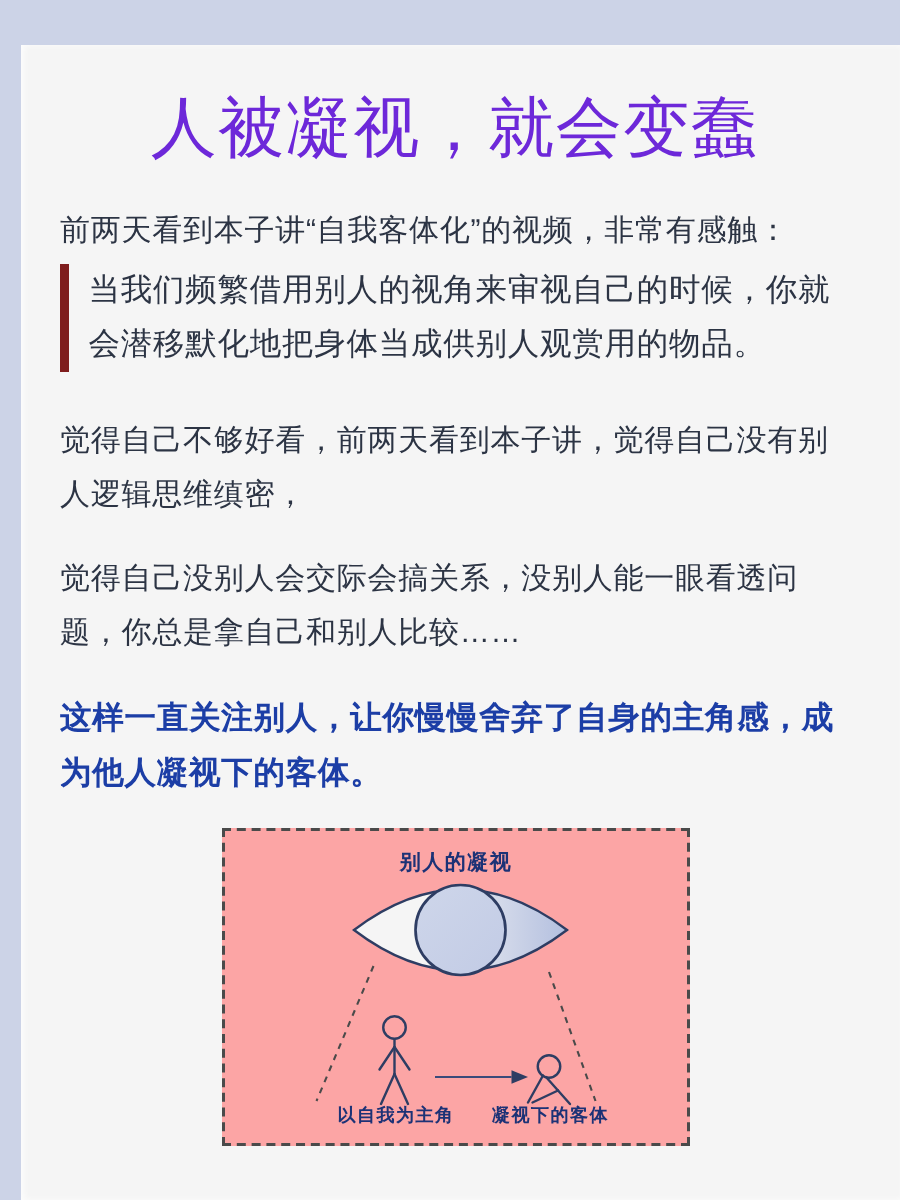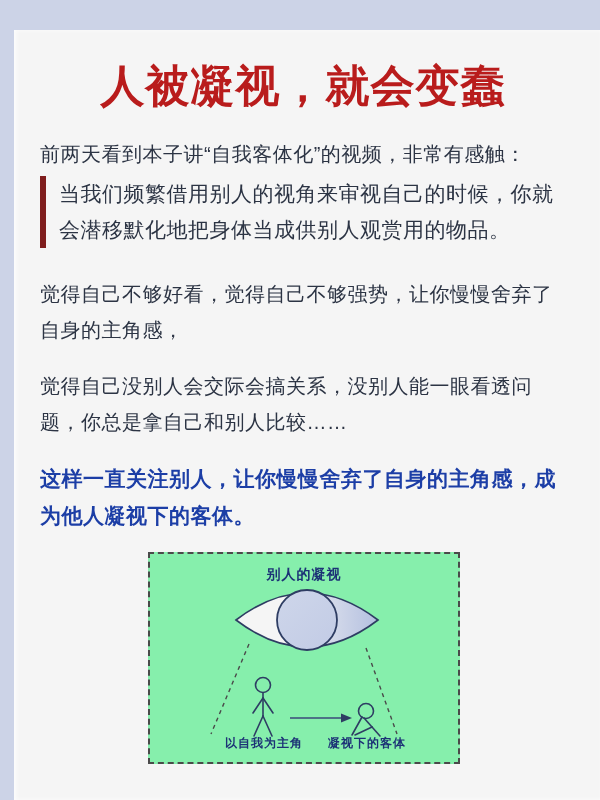--- a/index.html
+++ b/index.html
@@ -18,22 +18,22 @@
   }
   .content{
     padding:24px 34px 0 26px;
     color:#2c3444;
   }
   .title{
     margin:8px 0 26px 0;
     text-align:center;
     font-size:44px;
     line-height:1.1;
-    font-weight:bold;
-    color:#b91c1c;
+    font-weight:normal;
+    color:#6d28d9;
     letter-spacing:1px;
   }
   .para{
     font-size:20px;
     line-height:36px;
     margin:0 0 20px 0;
     letter-spacing:.5px;
   }
   .intro{margin-bottom:2px;}
   .quote{
@@ -51,21 +51,21 @@
     color:#1c3ea6;
     margin:4px 0 0 0;
     letter-spacing:.5px;
   }
   .diagram{
     position:absolute;
     left:148px;top:552px;
     width:312px;height:212px;
     border:2px dashed #4a4a4a;
     box-sizing:border-box;
-    background:#86efac;
+    background:#fca5a5;
   }
   .diagram-title{
     position:absolute;
     top:12px;left:0;right:0;
     text-align:center;
     font-size:14px;
     font-weight:bold;
     color:#1c3276;
     letter-spacing:1px;
   }
@@ -87,21 +87,21 @@
 <body>
 
 <div class="card">
   <div class="content">
     <h1 class="title">人被凝视，就会变蠢</h1>
 
     <p class="para intro">前两天看到本子讲“自我客体化”的视频，非常有感触：</p>
 
     <div class="quote">当我们频繁借用别人的视角来审视自己的时候，你就会潜移默化地把身体当成供别人观赏用的物品。</div>
 
-    <p class="para">觉得自己不够好看，觉得自己不够强势，让你慢慢舍弃了自身的主角感，</p>
+    <p class="para">觉得自己不够好看，前两天看到本子讲，觉得自己没有别人逻辑思维缜密，</p>
     <p class="para">觉得自己没别人会交际会搞关系，没别人能一眼看透问题，你总是拿自己和别人比较……</p>
 
     <p class="emphasis">这样一直关注别人，让你慢慢舍弃了自身的主角感，成为他人凝视下的客体。</p>
   </div>
 
   <div class="diagram" style="left:134px;top:522px;">
     <div class="diagram-title">别人的凝视</div>
 
     <svg class="diagram-svg" width="308" height="208" viewBox="0 0 308 208" xmlns="http://www.w3.org/2000/svg">
       <defs>

